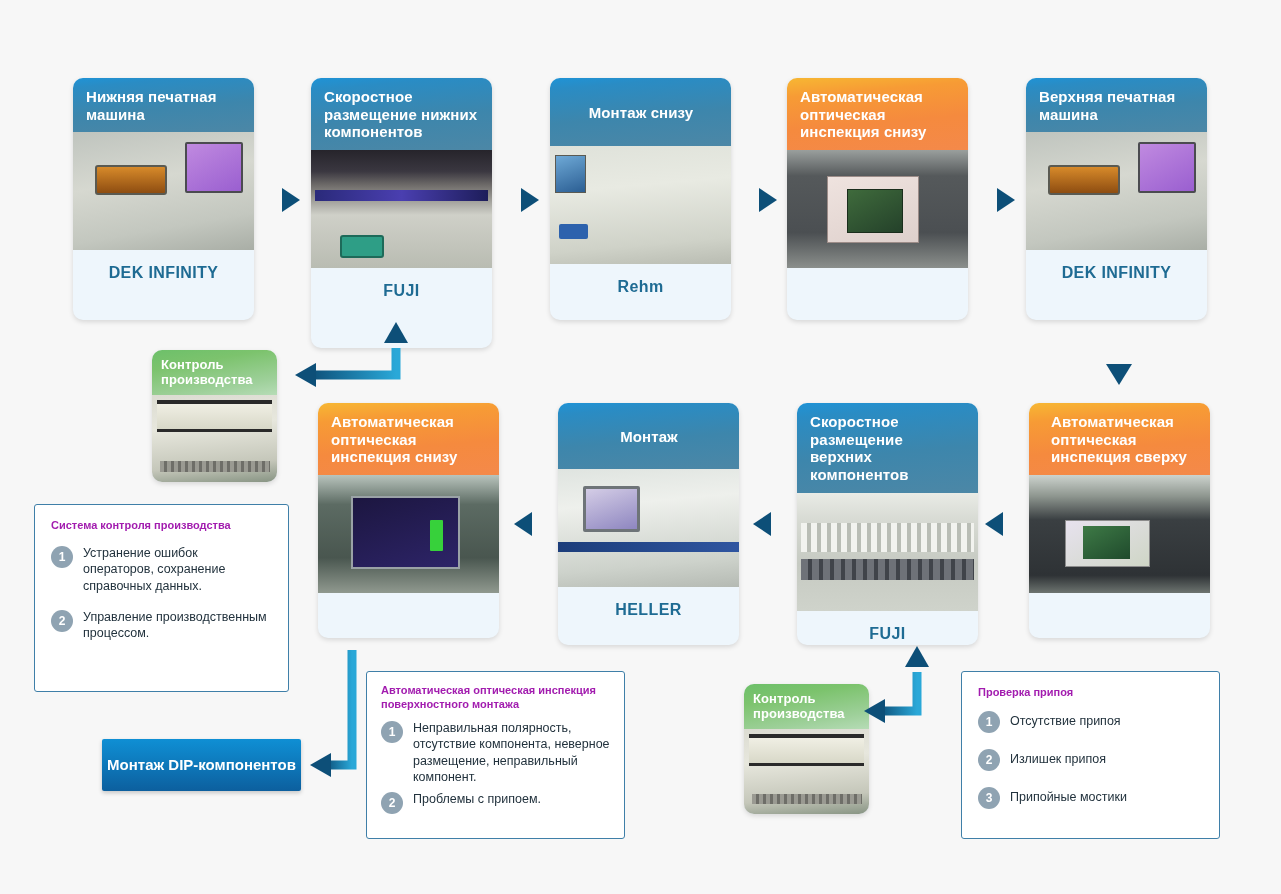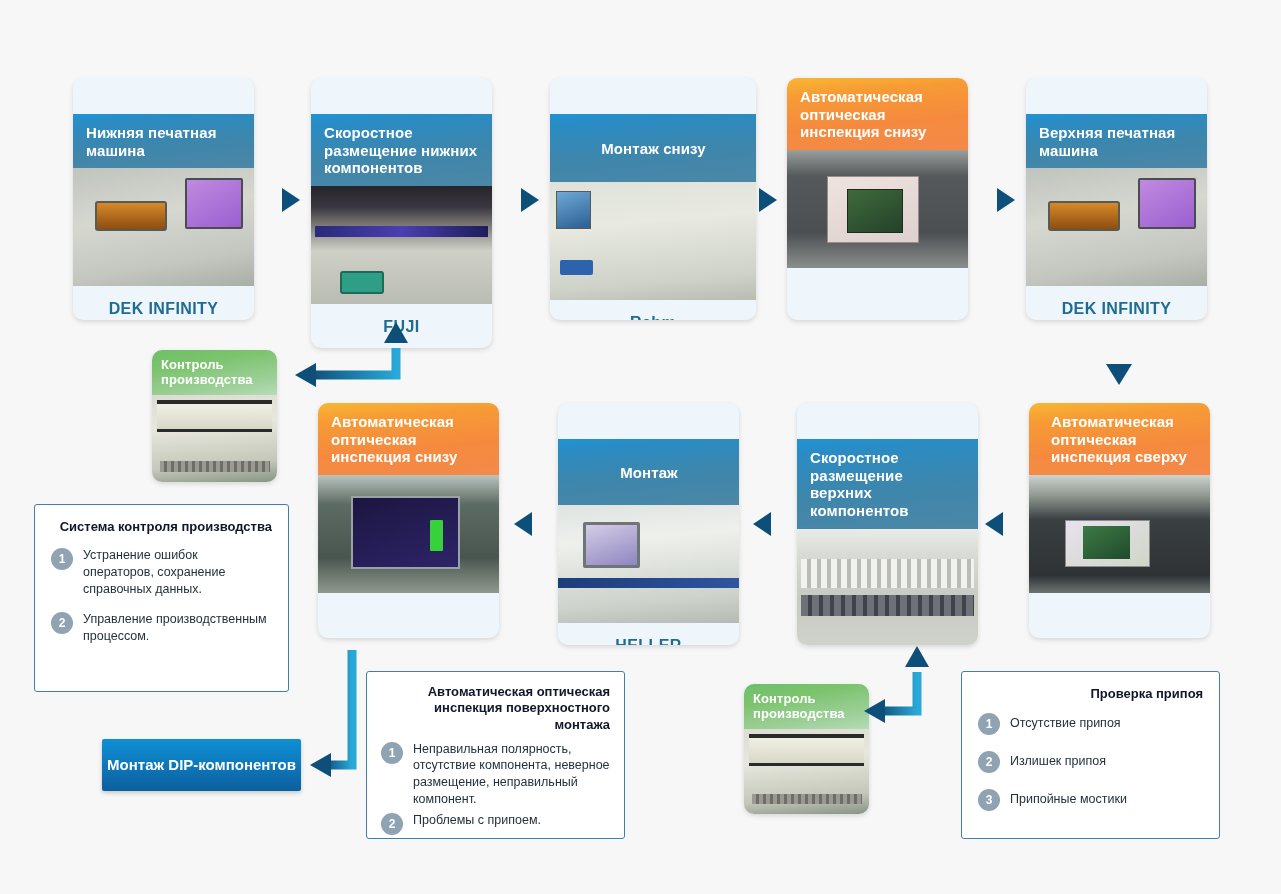--- a/index.html
+++ b/index.html
@@ -27,21 +27,20 @@
     color:#ffffff;
     font-size:15px;
     font-weight:bold;
     line-height:1.18;
     letter-spacing:.1px;
     min-height:40px;
     box-sizing:border-box;
   }
   .card.blue .head{
     background:linear-gradient(175deg,#1f93d6 0%,#2a8cc4 14%,#3d86ac 55%,#4c87a6 100%);
-    margin-top:36px;
   }
   .card.orange .head{
     background:linear-gradient(175deg,#f7b733 0%,#f79b35 22%,#f58a3e 60%,#f4894a 100%);
   }
   .card.green .head{
     background:linear-gradient(170deg,#6dc06a 0%,#7cc36d 30%,#9ed09a 75%,#b6dcb6 100%);
   }
   .card .head.center{ text-align:center; display:flex;align-items:center;justify-content:center;}
   .card .photo{
     width:100%;
@@ -131,23 +130,22 @@
   
   .info{
     position:absolute;
     background:#ffffff;
     border:1px solid #3f7fa8;
     border-radius:3px;
     box-sizing:border-box;
     padding:14px 16px 14px 16px;
   }
   .info .title{
-    color:#0f172a;font-weight:bold;font-size:13px;line-height:1.25;
+    color:#a21caf;font-weight:bold;font-size:11px;line-height:1.25;
     margin-bottom:12px;
-    text-align:right;
   }
   .info ol{list-style:none;margin:0;padding:0;}
   .info li{display:flex;align-items:flex-start;margin-bottom:11px;}
   .info li:last-child{margin-bottom:0;}
   .info .num{
     flex:0 0 auto;width:22px;height:22px;border-radius:50%;
     background:#8fa3b2;color:#fff;font-size:12px;font-weight:bold;
     display:flex;align-items:center;justify-content:center;margin-right:10px;
     margin-top:1px;
   }
@@ -167,21 +165,21 @@
     <div class="photo ph-dek"></div>
     <div class="caption">DEK INFINITY</div>
   </div>
 
   <div class="card blue" style="left:311px;top:78px;width:181px;height:270px;">
     <div class="head">Скоростное размещение нижних компонентов</div>
     <div class="photo ph-fuji1"></div>
     <div class="caption">FUJI</div>
   </div>
 
-  <div class="card blue" style="left:550px;top:78px;width:206px;height:242px;">
+  <div class="card blue" style="left:550px;top:78px;width:181px;height:242px;">
     <div class="head center" style="height:68px;">Монтаж снизу</div>
     <div class="photo ph-rehm"></div>
     <div class="caption">Rehm</div>
   </div>
 
   <div class="card orange" style="left:787px;top:78px;width:181px;height:242px;">
     <div class="head" style="min-height:68px;">Автоматическая оптическая инспекция снизу</div>
     <div class="photo ph-aoi1"></div>
     <div class="caption"></div>
   </div>

